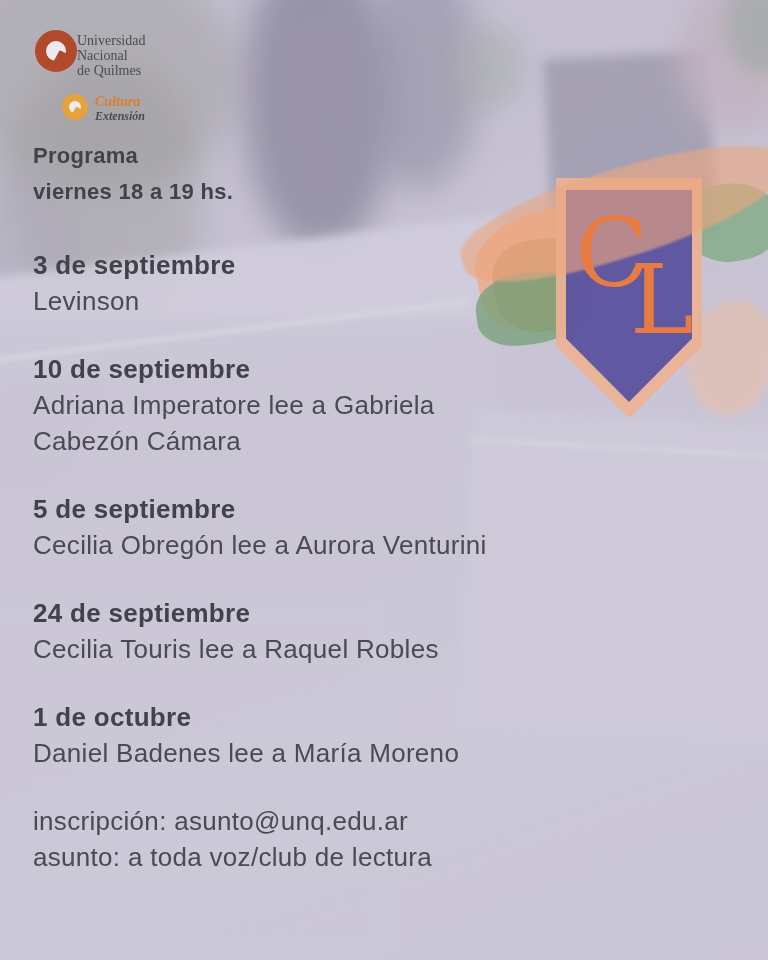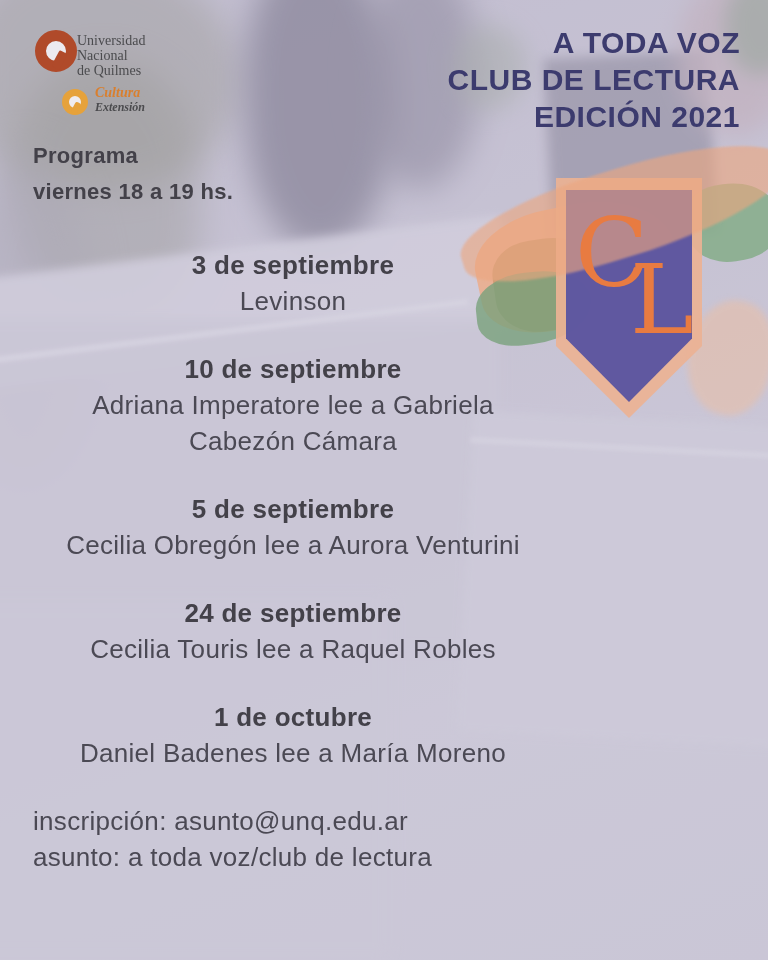--- a/index.html
+++ b/index.html
@@ -52,39 +52,39 @@
 
   
   .logo { position:absolute; left:35px; top:30px; z-index:6; }
   .logo-row1 { display:flex; align-items:flex-start; }
   .q-big { position:relative; width:42px; height:42px; border-radius:50%;
            border:11px solid #b04a2a; background:#eceaf0; flex:0 0 auto; }
   .q-big::after { content:""; position:absolute; left:9px; bottom:-8px; width:9px; height:18px;
            background:#b04a2a; transform:rotate(28deg); border-radius:2px; }
   .uni-text { font-family:"Liberation Serif", serif; font-size:14px; line-height:15px;
            color:#4b4b4e; padding-top:3px; }
-  .logo-row2 { display:flex; gap:7px; align-items:flex-end; margin-top:7px; margin-left:27px; }
+  .logo-row2 { display:flex; gap:7px; align-items:flex-start; margin-top:16px; margin-left:27px; }
   .q-small { position:relative; width:26px; height:26px; border-radius:50%;
            border:7px solid #e6a23b; background:#efecef; flex:0 0 auto; }
   .q-small::after { content:""; position:absolute; left:4px; bottom:-6px; width:6px; height:12px;
            background:#e6a23b; transform:rotate(28deg); border-radius:2px; }
   .cultura { font-family:"Liberation Serif", serif; font-style:italic; font-weight:700;
            font-size:14px; line-height:15px; color:#d97f2e; }
   .extension { font-family:"Liberation Serif", serif; font-style:italic; font-weight:600;
            font-size:12px; line-height:15px; color:#4b4b4e; }
 
   
   .title { position:absolute; top:24px; right:28px; z-index:6; text-align:right;
            font-size:30px; font-weight:800; letter-spacing:.5px; color:#3c3b6e; line-height:37px; }
 
   
   .content { position:absolute; left:33px; top:138px; width:520px; z-index:6;
            font-size:26px; line-height:36px; color:#4b4954; letter-spacing:.3px; }
   .head-block { margin-bottom:37px; font-weight:700; color:#434149; font-size:22px; }
-  .session { margin-bottom:32px;text-align:center; }
+  .session { margin-bottom:32px; }
   .session-date { font-weight:700; color:#434149; }
   .contact { margin-top:1px; }
 </style>
 </head>
 <body>
 
 <div class="poster">
 
   <div class="photo">
     <div class="blob camo1"></div>
@@ -130,25 +130,20 @@
     </div>
     <div class="logo-row2">
       <div class="q-small"></div>
       <div>
         <div class="cultura">Cultura</div>
         <div class="extension">Extensión</div>
       </div>
     </div>
   </div>
 
-  <div class="title">
-    <div>A TODA VOZ</div>
-    <div>CLUB DE LECTURA</div>
-    <div>EDICIÓN 2021</div>
-  </div>
 
   <div class="content">
     <div class="head-block">
       <div>Programa</div>
       <div>viernes 18 a 19 hs.</div>
     </div>
 
     <div class="session">
       <div class="session-date">3 de septiembre</div>
       <div>Levinson</div>

